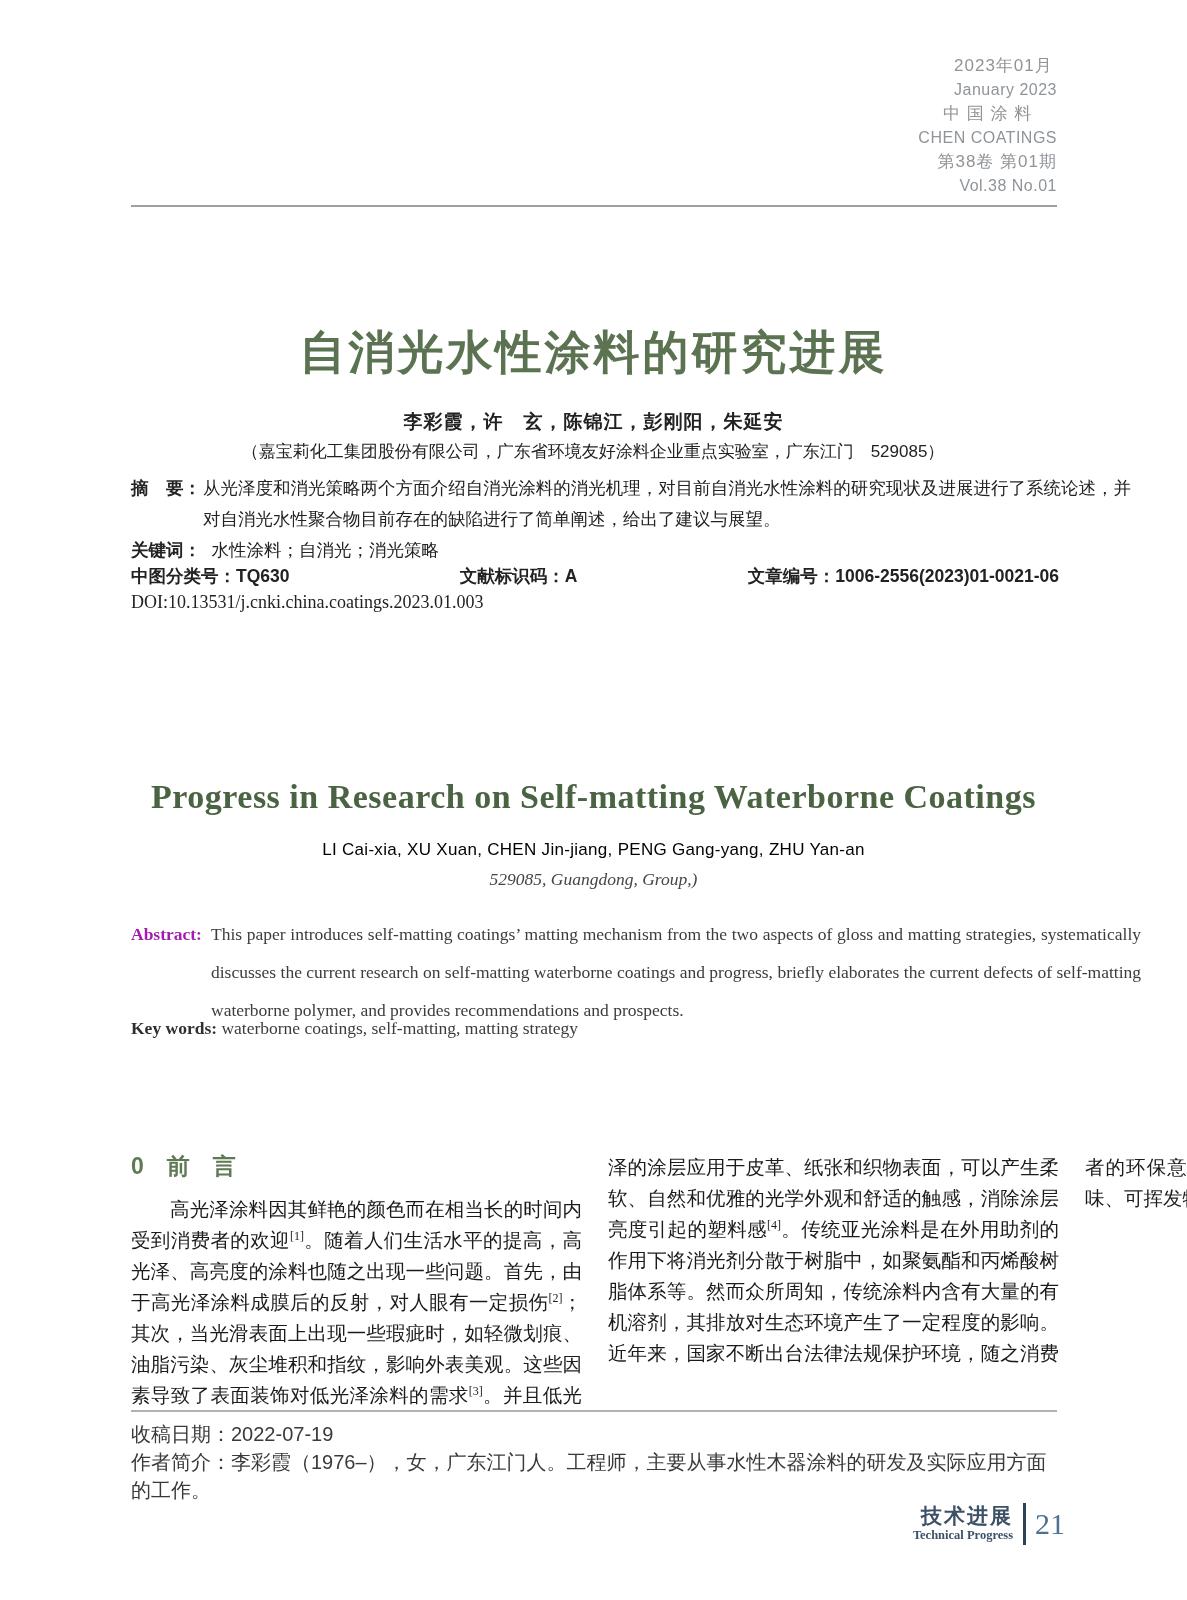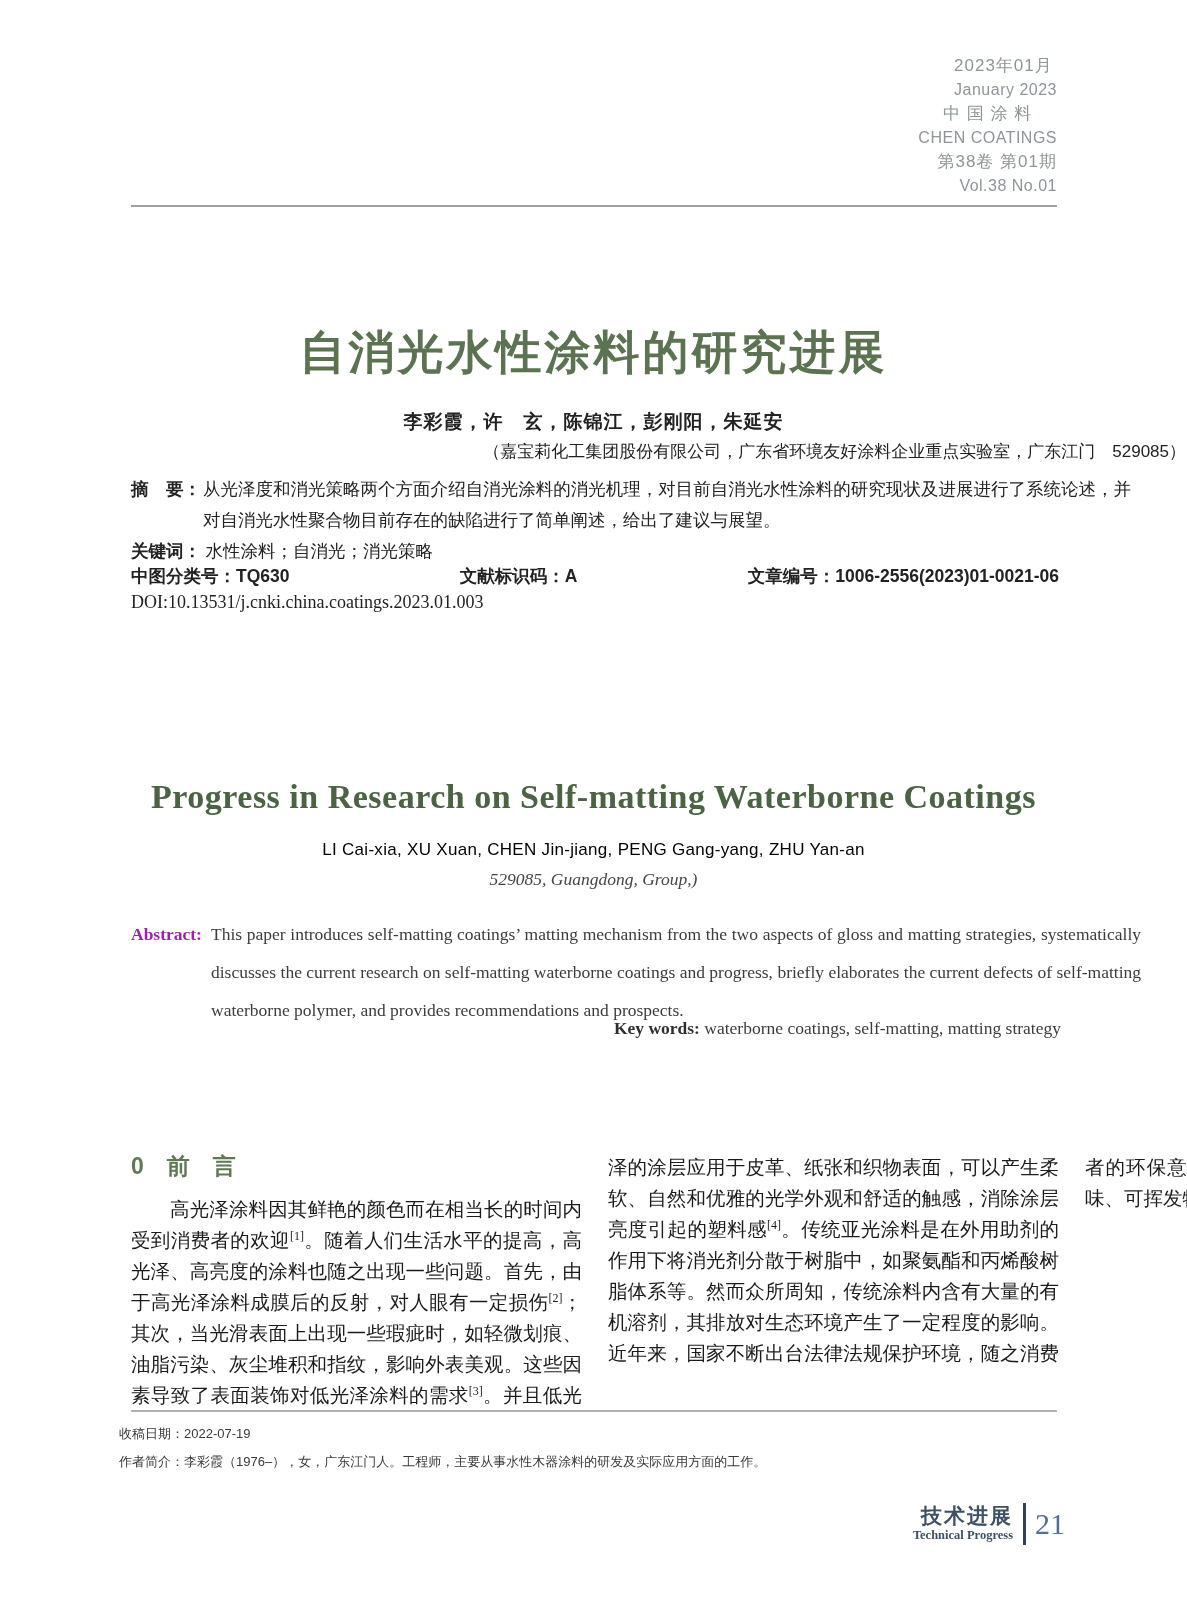--- a/index.html
+++ b/index.html
@@ -34,29 +34,29 @@
     font-size: 46px; font-weight: bold; color: #5b7351;
     letter-spacing: 3px; margin: 0;
   }
   .authors-cn {
     left: 0; top: 409px; width: 1187px; text-align: center;
     font-family: "Liberation Sans", sans-serif;
     font-size: 19px; font-weight: bold; color: #222;
     letter-spacing: 1px;
   }
   .affil-cn {
-    left: 0; top: 440px; width: 1186px; text-align: right;
+    left: 0; top: 440px; width: 1186px; text-align: center;
     font-family: "Liberation Sans", sans-serif;
     font-size: 17px; color: #222;
   }
 
   
   .hang-cn {
     left: 131px; width: 928px;
-    font-family: Liberation Serif, serif;
+    font-family: Liberation Mono, monospace;
     font-size: 17.5px; line-height: 31px; color: #222;
     text-align: justify;
   }
   .abstract-cn { top: 474px; padding-left: 72px; }
   .abstract-cn .label { position: absolute; left: 0; top: 0; font-weight: bold; }
   .keywords-cn { top: 536px; }
   .keywords-cn .label { font-weight: bold; }
 
   .class-row {
     left: 131px; top: 564px; width: 928px;
@@ -92,21 +92,21 @@
   .abstract-en {
     left: 131px; top: 915px; width: 930px;
     font-family: "Liberation Serif", serif;
     font-size: 17.5px; line-height: 38px; color: #3c3c3c;
     text-align: justify; padding-left: 80px;
   }
   .abstract-en .label { position: absolute; left: 0; top: 0; font-weight: bold; color: #a21caf; }
   .keywords-en {
     left: 131px; top: 1018px; width: 930px;
     font-family: "Liberation Serif", serif;
-    font-size: 17.5px; color: #3c3c3c; text-align: right;
+    font-size: 17.5px; color: #3c3c3c;
   }
   .keywords-en .label { font-weight: bold; color: #2f2f2f; }
 
   
   .body-cols {
     left: 131px; top: 1152px; width: 928px; height: 262px;
     column-count: 2; column-gap: 26px; column-fill: auto;
   }
   .sec-heading {
     font-family: "Liberation Sans", sans-serif;
@@ -118,23 +118,23 @@
     margin: 0;
     font-family: "Liberation Serif", serif;
     font-size: 19.5px; line-height: 31px; color: #1b1b1b;
     text-align: justify; text-indent: 2em;
   }
   .body-par sup { font-size: 12px; line-height: 0; vertical-align: super; }
 
   
   .foot-rule { left: 131px; top: 1410px; width: 926px; border-top: 2px solid #b2b2b2; height: 0; }
   .footnotes {
-    left: 119px; top: 1420px; width: 928px;
-    font-family: "Liberation Sans", sans-serif;
-    font-size: 13px; line-height: 28px; color: #3a3a3a;
+    left: 131px; top: 1420px; width: 928px;
+    font-family: "Liberation Sans", sans-serif;
+    font-size: 20px; line-height: 28px; color: #3a3a3a;
   }
 
   
   .page-footer {
     right: 122px; top: 1503px;
     display: flex; align-items: center;
   }
   .pf-tag { text-align: right; color: #3d5166; }
   .pf-tag-cn {
     font-family: "Liberation Sans", sans-serif;

